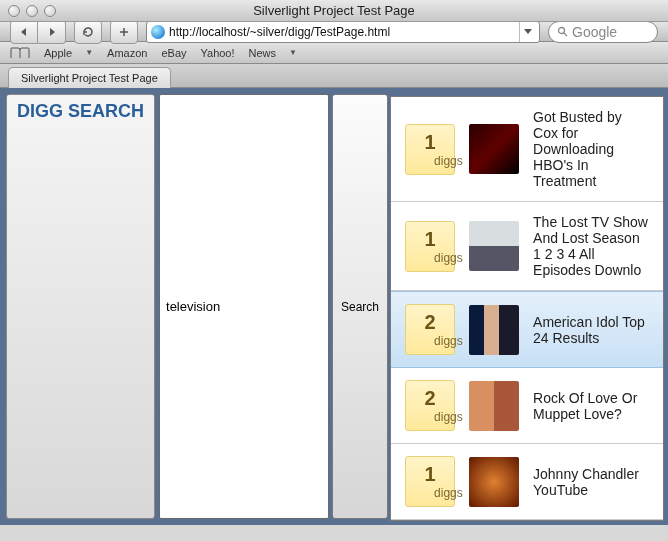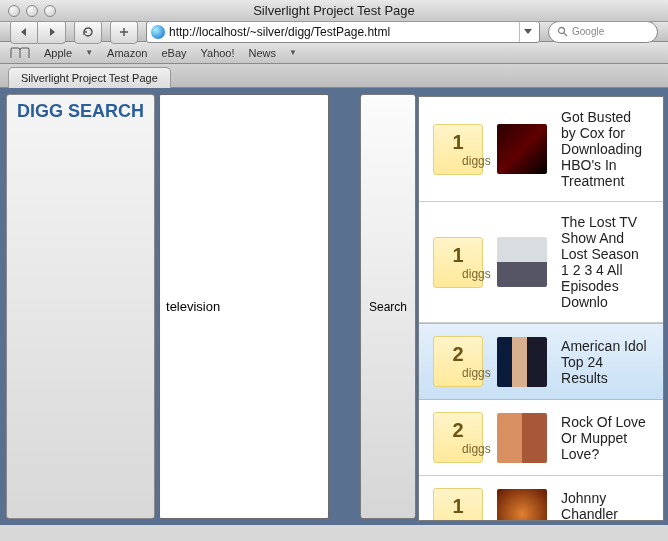--- a/index.html
+++ b/index.html
@@ -79,21 +79,21 @@
   width: 16px; height: 100%;
   display: flex; align-items: center; justify-content: center;
   border-left: 1px solid #bbb;
 }
 .search-field {
   width: 110px; height: 22px;
   background: #fff;
   border: 1px solid #888;
   border-radius: 11px;
   display: flex; align-items: center; padding: 0 8px; gap: 4px;
-  font-size: 10px; color: #888;
+  font-size: 14px; color: #888;
 }
 .search-field svg { flex-shrink: 0; }
 
 
 .bookmark-bar {
   height: 22px;
   background: linear-gradient(#e4e4e4, #c6c6c6);
   border-bottom: 1px solid #8a8a8a;
   display: flex; align-items: center; padding: 0 10px; gap: 14px;
   font-size: 11px; color: #333;
@@ -160,21 +160,20 @@
   font-size: 13px;
   outline: none;
 }
 .search-btn {
   background: linear-gradient(#fcfcfc, #d6d6d6);
   border: 1px solid #7a7a7a;
   border-radius: 3px;
   padding: 0 8px;
   font-size: 12px;
   cursor: pointer;
-  margin-left: 28px;
 }
 
 
 .results-wrap {
   flex: 1;
   display: flex;
   margin-top: 4px;
   background: #fff;
   border: 1px solid #7a7a7a;
   overflow: hidden;

